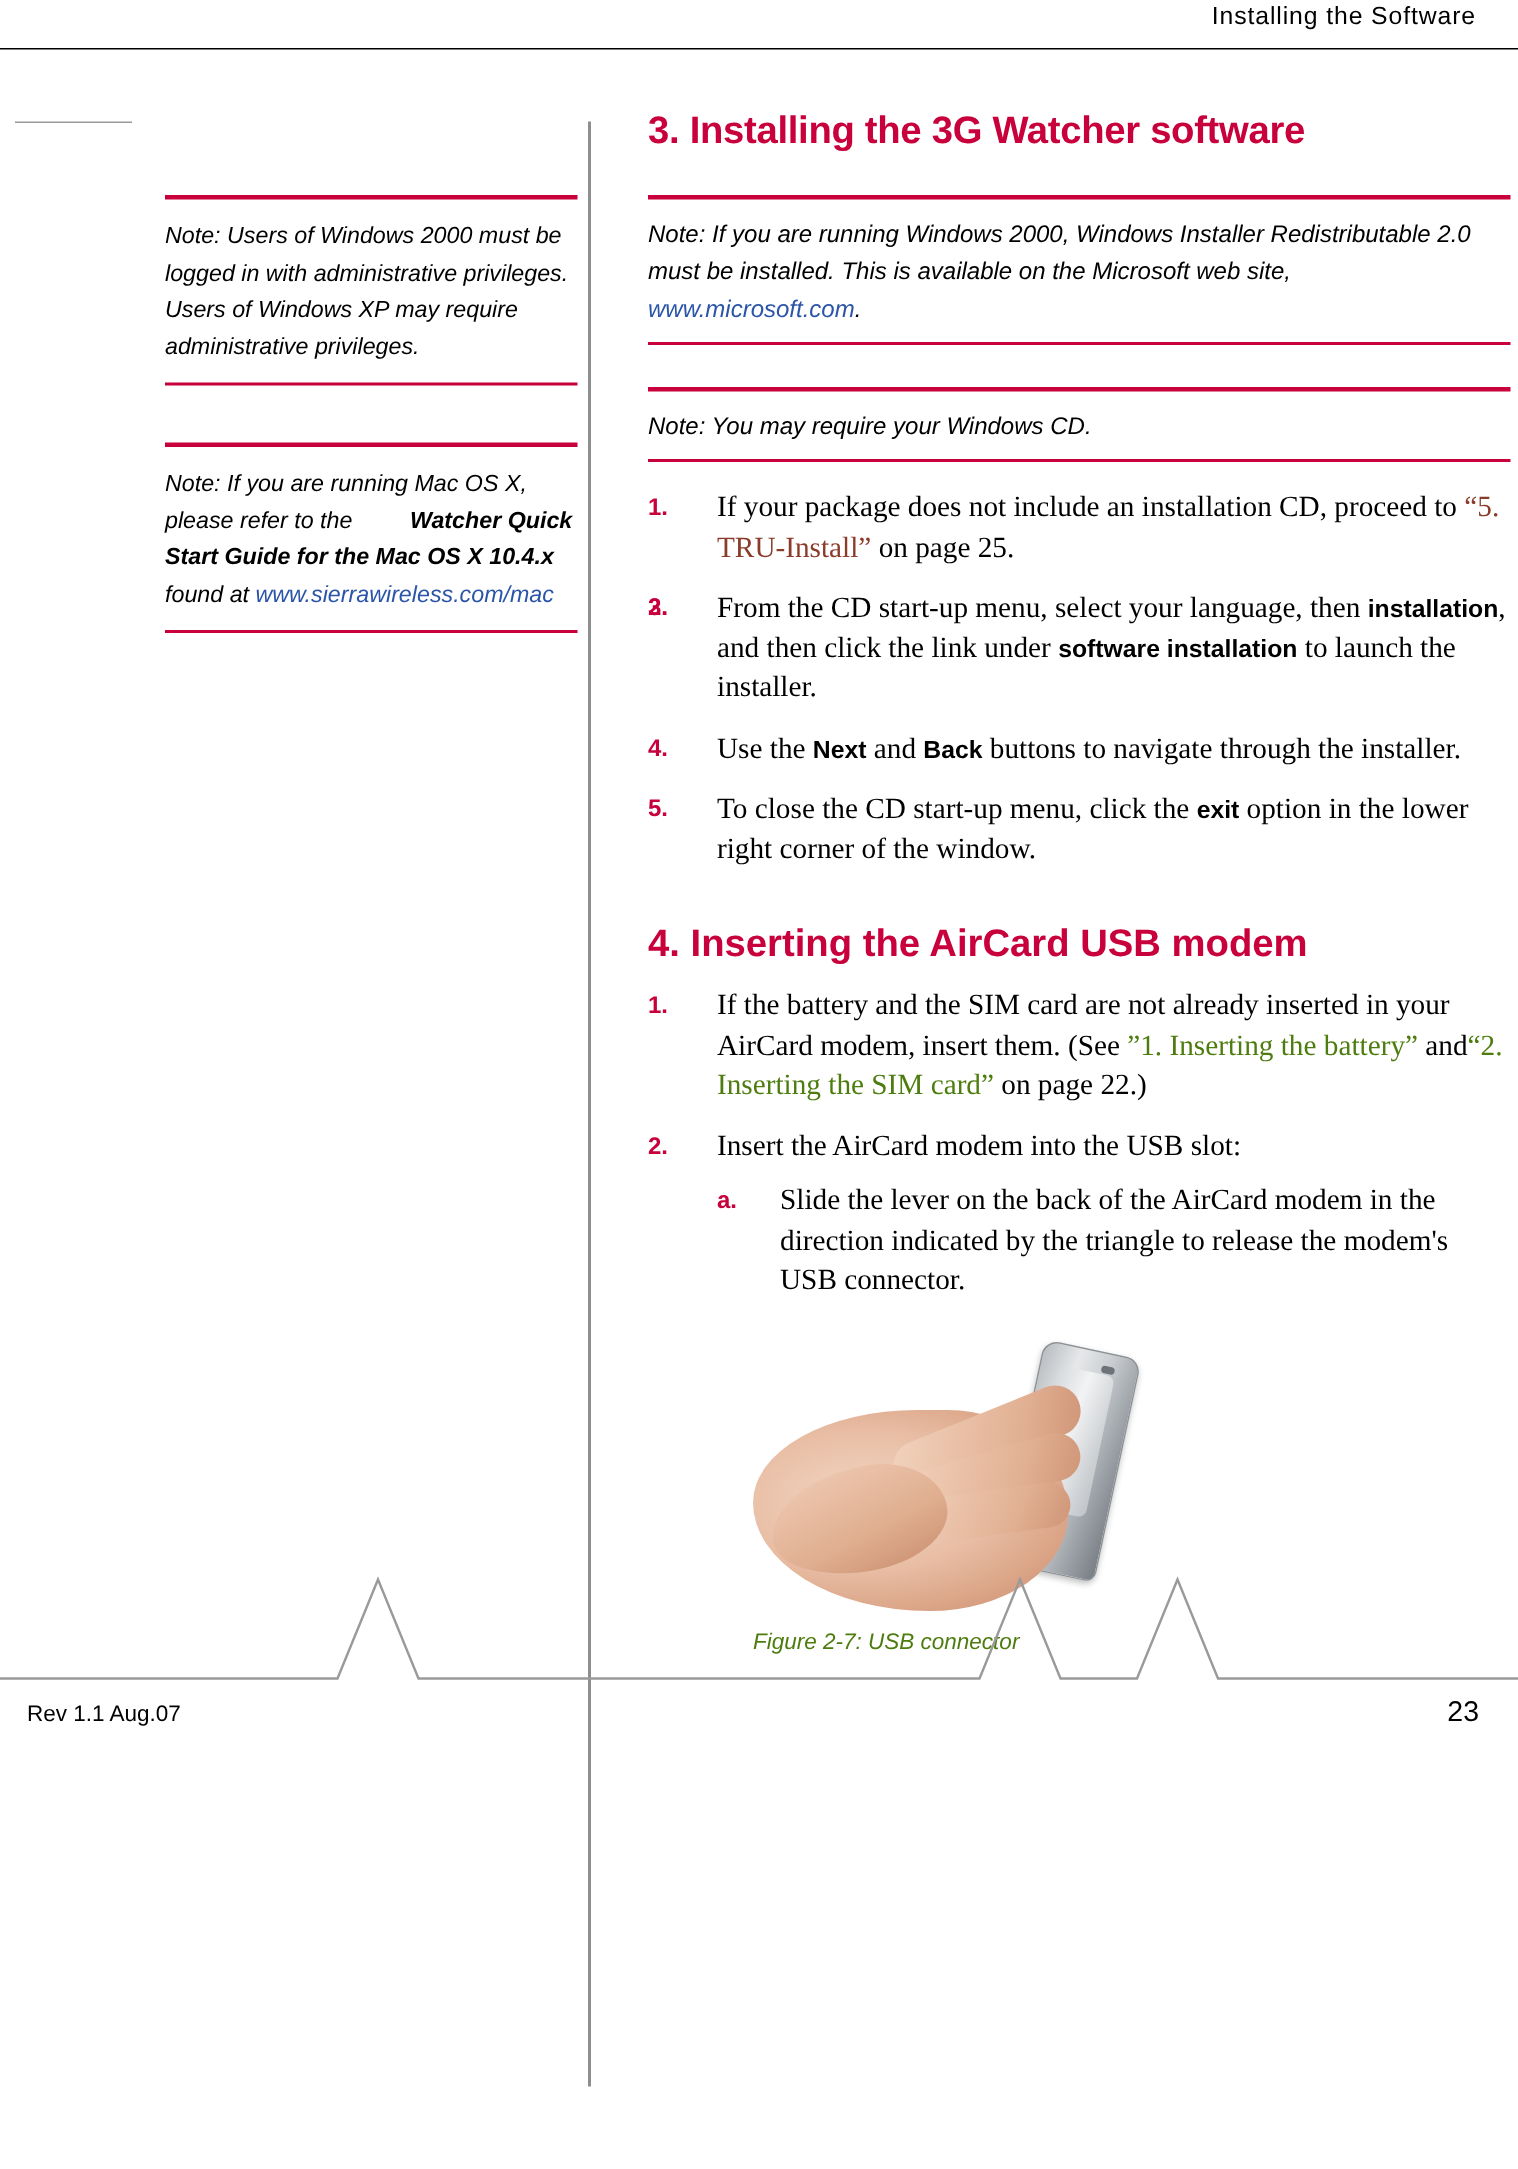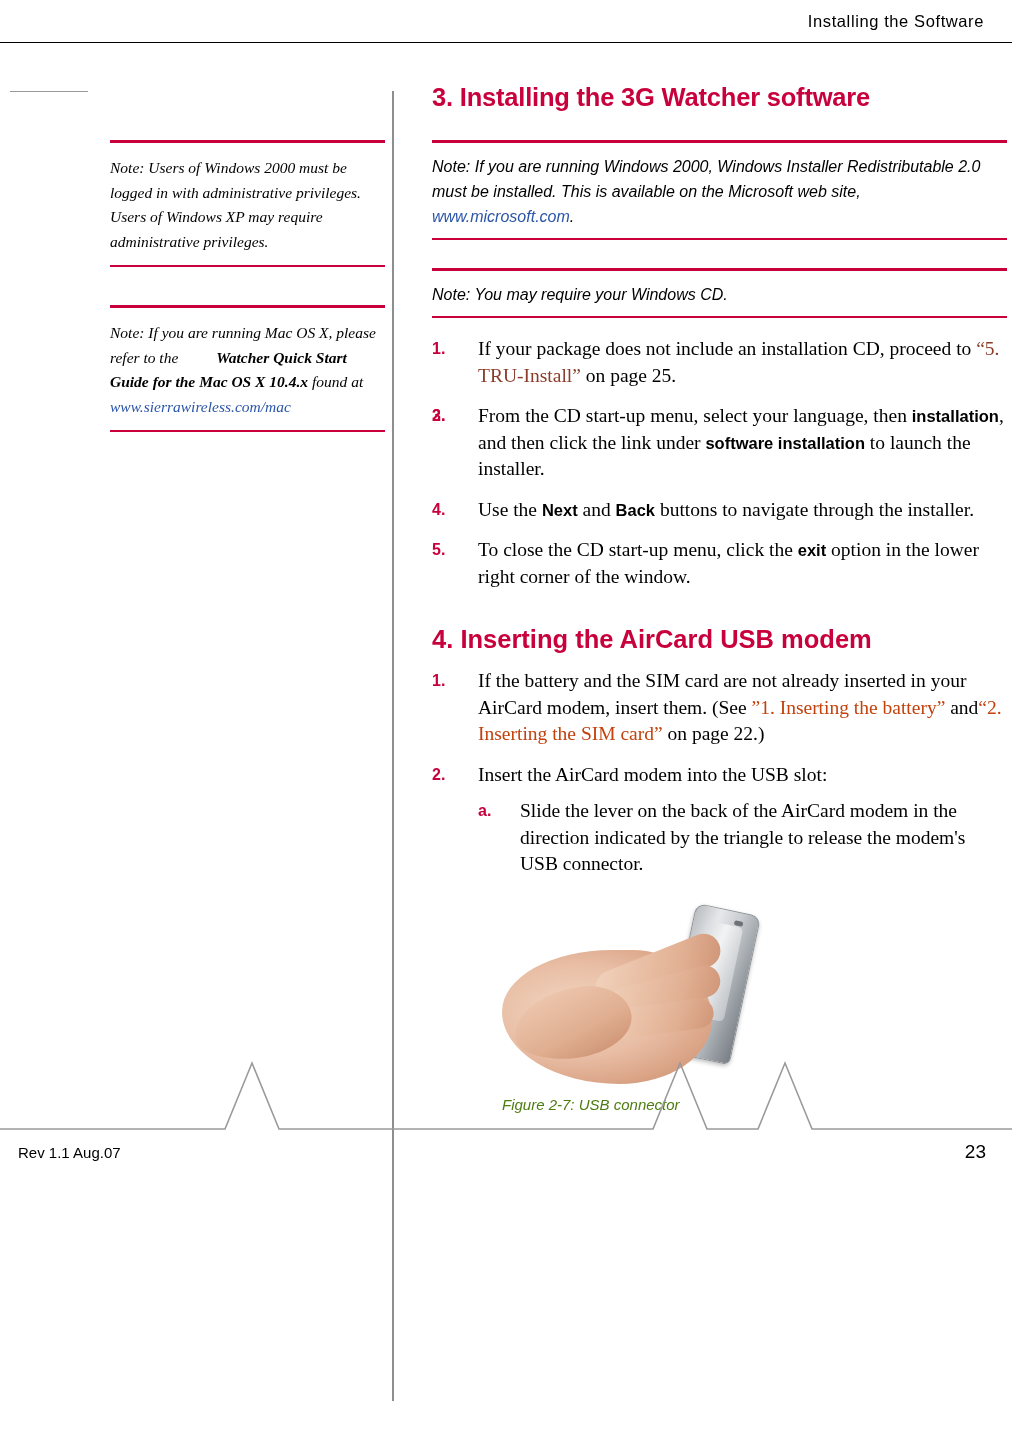--- a/index.html
+++ b/index.html
@@ -10,21 +10,21 @@
   body {
     width: 1012px;
     height: 1446px;
     position: relative;
     font-family: "Liberation Serif", serif;
     color: #000000;
     overflow: hidden;
   }
   .page {
     position: absolute;
-    left: 0; top: 10px;
+    left: 0; top: 0;
     width: 1012px;
     height: 1173px;
   }
 
   
   .header-title {
     position: absolute;
     right: 28px;
     top: 2px;
     font-family: "Liberation Sans", sans-serif;
@@ -73,21 +73,21 @@
     height: 3px;
     background: #c8003c;
     margin-bottom: 13px;
   }
   .note-rule-bottom {
     height: 2px;
     background: #c8003c;
     margin-top: 11px;
   }
   .note-text {
-    font-family: Liberation Serif, serif;
+    font-family: Liberation Sans, sans-serif;
     font-style: italic;
     font-size: 15.5px;
     line-height: 24.5px;
     color: #000;
   }
   .note-text b {
     font-weight: bold;
     font-style: italic;
     margin-left: 34px;
   }
@@ -174,21 +174,21 @@
     font-weight: bold;
     font-size: 16px;
     color: #c8003c;
   }
   .ui {
     font-family: "Liberation Sans", sans-serif;
     font-weight: bold;
     font-size: 16.5px;
   }
   .xref { color: #8a3b2a; }
-  .xref-blue { color: #c2410c; text-align: right; }
+  .xref-blue { color: #4d7c0f; text-align: right; }
 
   h2.section2 {
     font-family: "Liberation Sans", sans-serif;
     font-weight: bold;
     font-size: 25.5px;
     color: #c8003c;
     margin: 34px 0 6px 0;
     line-height: 30px;
   }
 

